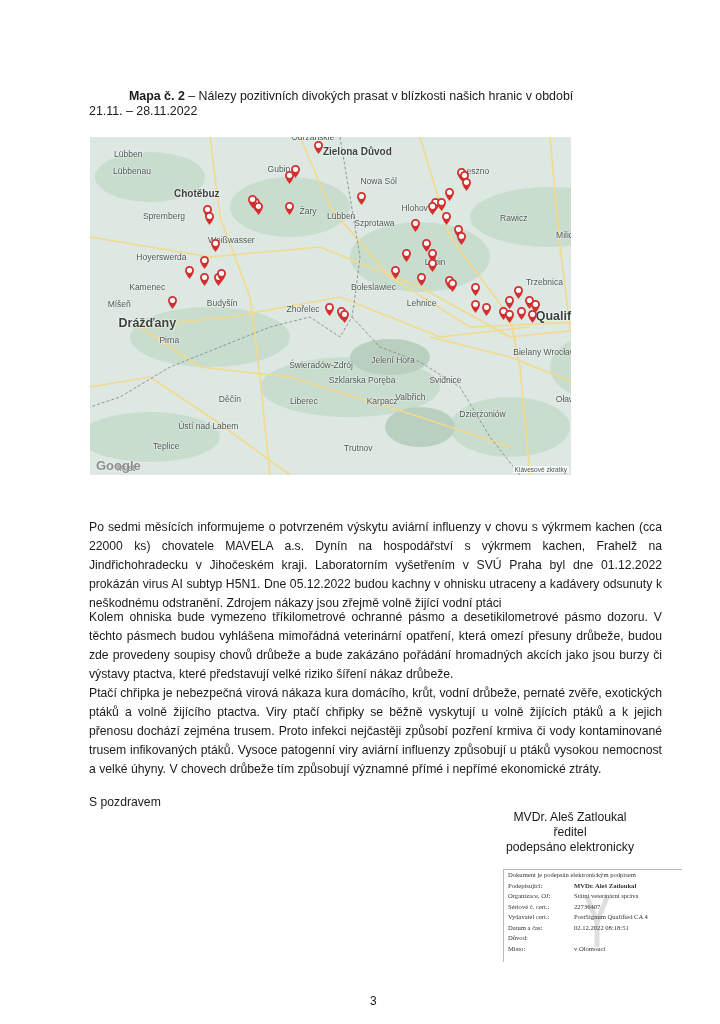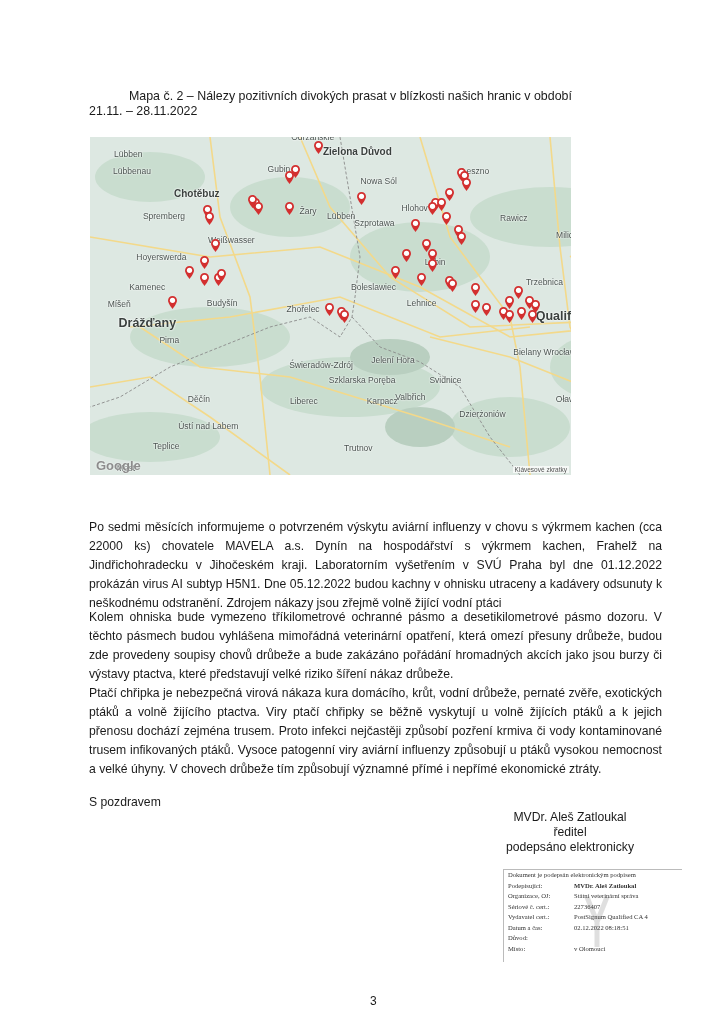--- a/index.html
+++ b/index.html
@@ -1,20 +1,20 @@
 <!DOCTYPE html>
 <html><head>
 <meta charset="utf-8">
 <style>
   html, body { margin: 0; padding: 0; background: #ffffff; }
   body { width: 720px; height: 1024px; position: relative; overflow: hidden;
          font-family: "Liberation Sans", sans-serif; color: #1a1a1a; }
   .caption { position: absolute; left: 89px; top: 89px; width: 560px;
              font-size: 12.4px; line-height: 15px; }
-  .caption b { font-weight: normal; padding-left: 40px; }
+  .caption b { font-weight: bold; padding-left: 40px; }
   .map { position: absolute; left: 90px; top: 137px; width: 481px; height: 338px;
          background: #dde8e2; overflow: hidden; }
   .map svg { position: absolute; left: 0; top: 0; }
   .city { position: absolute; font-size: 8.5px; color: #4a5350; white-space: nowrap;
           text-shadow: 0 0 2px #fff, 0 0 2px #fff; }
   .city.big { font-size: 12.5px; font-weight: bold; color: #3a403e; }
   .city.med { font-size: 10px; font-weight: bold; color: #3a403e; }
   .pin { position: absolute; width: 9px; height: 13px; }
   .google { position: absolute; left: 6px; bottom: 2px; font-size: 13px; font-weight: bold;
             color: #8c8c8c; text-shadow: 0 0 2px #fff; }
@@ -114,21 +114,21 @@
       <div class="city big" style="left: 34.26px; top: 185.9px; transform: translate(-10%, -50%);">Drážďany</div>
       <div class="city big" style="left: 451.09px; top: 179.14px; transform: translate(-10%, -50%);">Qualified</div>
       <div class="city" style="left: 531.03px; top: 189.28px; transform: translate(-10%, -50%);">Namysłów</div>
       <div class="city" style="left: 71.375px; top: 202.8px; transform: translate(-10%, -50%);">Pirna</div>
       <div class="city" style="left: 431.105px; top: 214.63px; transform: translate(-10%, -50%);">Bielany Wrocławskie</div>
       <div class="city" style="left: 468.22px; top: 218.01px; transform: translate(-10%, -50%); margin-top: 44px;">Oława</div>
       <div class="city" style="left: 205.56px; top: 228.15px; transform: translate(-10%, -50%);">Świeradów-Zdrój</div>
       <div class="city" style="left: 285.5px; top: 223.08px; transform: translate(-10%, -50%);">Jelení Hora</div>
       <div class="city" style="left: 245.53px; top: 243.36px; transform: translate(-10%, -50%);">Szklarska Poręba</div>
       <div class="city" style="left: 342.6px; top: 243.36px; transform: translate(-10%, -50%);">Svidnice</div>
-      <div class="city" style="left: 100px; top: 261.95px; transform: translate(-10%, -50%);">Děčín</div>
+      <div class="city" style="left: 131px; top: 261.95px; transform: translate(-10%, -50%);">Děčín</div>
       <div class="city" style="left: 202.705px; top: 263.64px; transform: translate(-10%, -50%);">Liberec</div>
       <div class="city" style="left: 279.79px; top: 263.64px; transform: translate(-10%, -50%);">Karpacz</div>
       <div class="city" style="left: 308.34px; top: 260.26px; transform: translate(-10%, -50%);">Valbřich</div>
       <div class="city" style="left: 94.215px; top: 288.99px; transform: translate(-10%, -50%);">Ústí nad Labem</div>
       <div class="city" style="left: 374.005px; top: 277.16px; transform: translate(-10%, -50%);">Dzierżoniów</div>
       <div class="city" style="left: 559.58px; top: 287.3px; transform: translate(-10%, -50%);">Opolí</div>
       <div class="city" style="left: 65.665px; top: 309.27px; transform: translate(-10%, -50%);">Teplice</div>
       <div class="city" style="left: 256.95px; top: 310.96px; transform: translate(-10%, -50%);">Trutnov</div>
       <div class="city" style="left: 28.55px; top: 331.24px; transform: translate(-10%, -50%);">Most</div>
       <div class="city" style="left: 502.48px; top: 341.38px; transform: translate(-10%, -50%);">Nisa</div>

